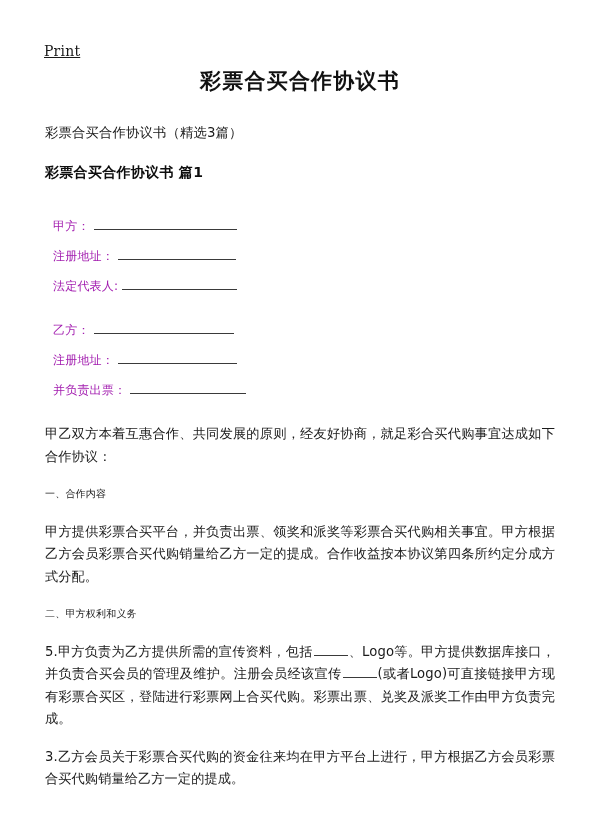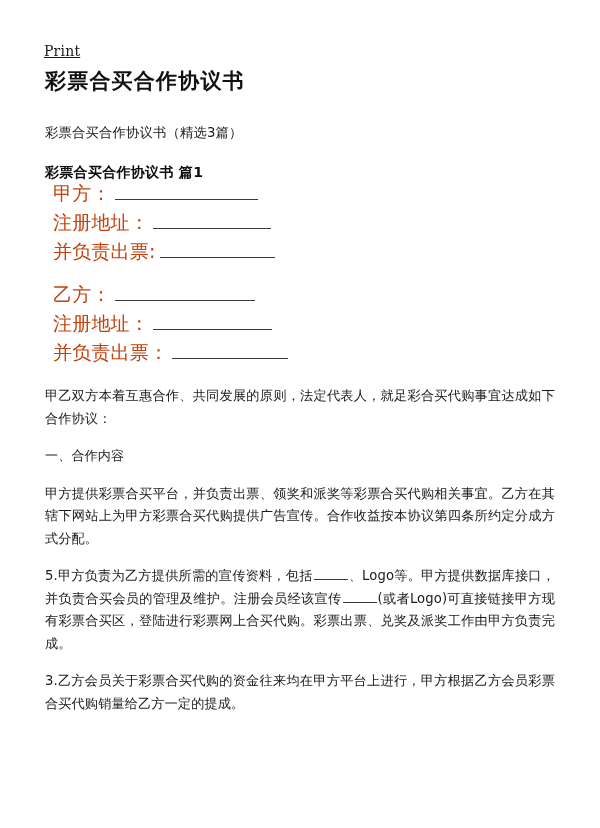--- a/index.html
+++ b/index.html
@@ -41,50 +41,50 @@
     left: 45px;
     top: 66px;
     width: 510px;
   }
 
   .doc-title {
     font-family: "DejaVu Sans", "Liberation Sans", sans-serif;
     font-size: 21px;
     line-height: 30px;
     font-weight: bold;
-    text-align: left;
+    text-align: center;
     letter-spacing: 1.2px;
     margin: 0 0 26px 0;
     color: #111111;
   }
 
   .subtitle {
     font-size: 13.3px;
     line-height: 21px;
     margin: 8px 0 18px 0;
     letter-spacing: 0.2px;
     color: #1a1a1a;
   }
 
   .section-heading {
     font-size: 14px;
     line-height: 22px;
     font-weight: bold;
-    margin: 0 0 0 0;
+    margin: 0 0 32px 0;
     letter-spacing: 0.3px;
     color: #0d0d0d;
   }
 
   .field-row {
-    font-size: 19px;
+    font-size: 12px;
     line-height: 21px;
     margin: 0 0 8px 0;
     padding-left: 8px;
     white-space: nowrap;
-    color: #c2410c;
+    color: #a21caf;
   }
   .field-row .field-label {
     letter-spacing: 0.2px;
   }
   .field-row .field-blank {
     display: inline-block;
     border-bottom: 1.3px solid #3a3a3a;
     vertical-align: baseline;
     margin-left: 4px;
     height: 14px;
@@ -102,21 +102,21 @@
     font-size: 13.2px;
     line-height: 22.5px;
     margin: 0 0 15px 0;
     text-align: justify;
     text-justify: inter-ideograph;
     letter-spacing: 0.1px;
     color: #1a1a1a;
   }
 
   .clause-heading {
-    font-size: 13px;
+    font-size: 10px;
     line-height: 22.5px;
     margin: 0 0 15px 0;
     letter-spacing: 0.2px;
     color: #1a1a1a;
   }
 
   .inline-blank {
     display: inline-block;
     width: 34px;
     border-bottom: 1.2px solid #3a3a3a;
@@ -141,46 +141,47 @@
     <p class="section-heading">彩票合买合作协议书 篇1</p>
 
     <div>
       <p class="field-row">
         <span class="field-label">甲方：</span><span class="field-blank blank-w1"></span>
       </p>
       <p class="field-row">
         <span class="field-label">注册地址：</span><span class="field-blank blank-w2"></span>
       </p>
       <p class="field-row">
-        <span class="field-label">并负责出票:</span><span class="field-blank blank-w3"></span>
+        <span class="field-label">法定代表人:</span><span class="field-blank blank-w3"></span>
       </p>
     </div>
 
     <div class="spacer-sm"></div>
 
     <div>
       <p class="field-row">
         <span class="field-label">乙方：</span><span class="field-blank blank-w4"></span>
       </p>
       <p class="field-row">
         <span class="field-label">注册地址：</span><span class="field-blank blank-w5"></span>
       </p>
       <p class="field-row">
         <span class="field-label">并负责出票：</span><span class="field-blank blank-w6"></span>
       </p>
     </div>
 
     <div class="spacer-sm"></div>
 
-    <p class="body-para">甲乙双方本着互惠合作、共同发展的原则，法定代表人，就足彩合买代购事宜达成如下合作协议：</p>
+    <p class="body-para">甲乙双方本着互惠合作、共同发展的原则，经友好协商，就足彩合买代购事宜达成如下合作协议：</p>
 
     <p class="clause-heading">一、合作内容</p>
 
-    <p class="body-para">甲方提供彩票合买平台，并负责出票、领奖和派奖等彩票合买代购相关事宜。乙方在其辖下网站上为甲方彩票合买代购提供广告宣传。合作收益按本协议第四条所约定分成方式分配。</p>
+    <p class="body-para">甲方提供彩票合买平台，并负责出票、领奖和派奖等彩票合买代购相关事宜。甲方根据乙方会员彩票合买代购销量给乙方一定的提成。合作收益按本协议第四条所约定分成方式分配。</p>
 
+    <p class="clause-heading">二、甲方权利和义务</p>
 
     <p class="body-para"><span>5.甲方负责为乙方提供所需的宣传资料，包括</span><span class="inline-blank"></span><span>、Logo等。甲方提供数据库接口，并负责合买会员的管理及维护。注册会员经该宣传</span><span class="inline-blank"></span><span>(或者Logo)可直接链接甲方现有彩票合买区，登陆进行彩票网上合买代购。彩票出票、兑奖及派奖工作由甲方负责完成。</span></p>
 
 
     <p class="body-para">3.乙方会员关于彩票合买代购的资金往来均在甲方平台上进行，甲方根据乙方会员彩票合买代购销量给乙方一定的提成。</p>
 
   </div>
 </div>
 
 </body></html>

